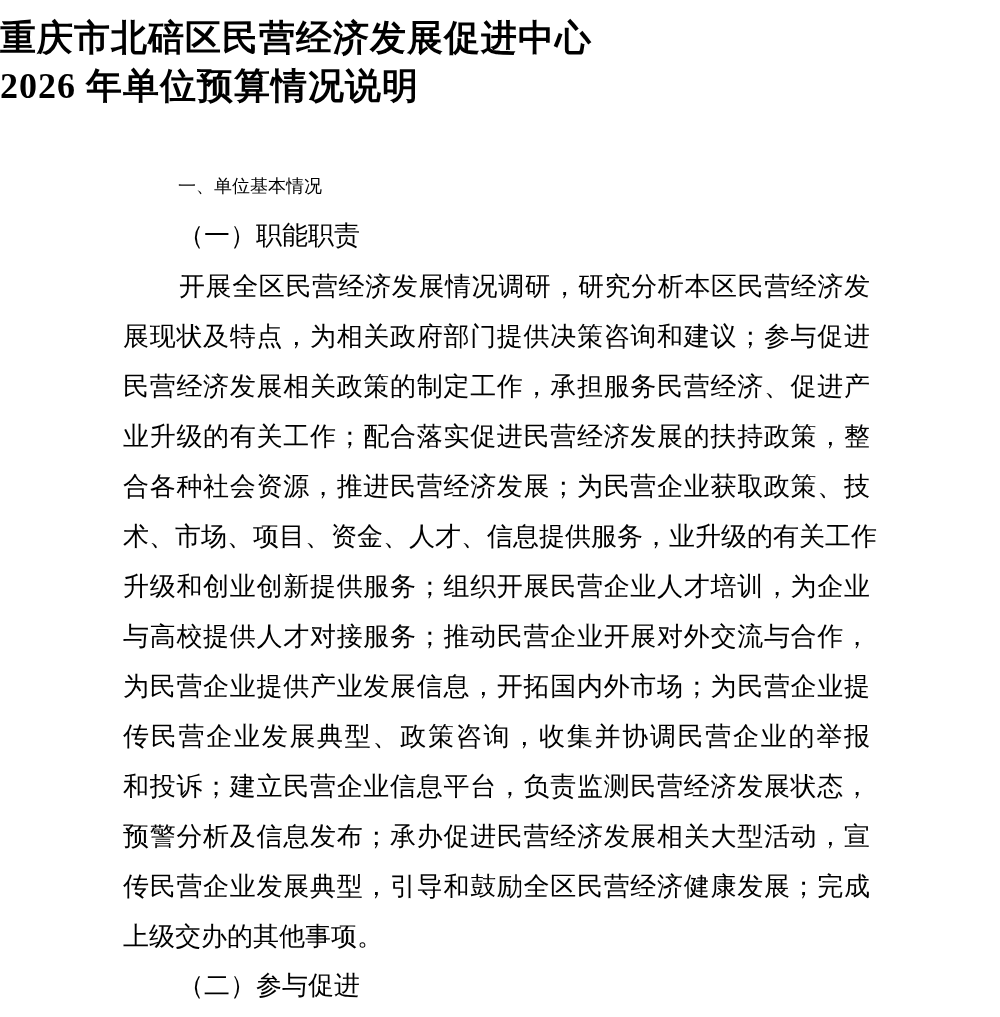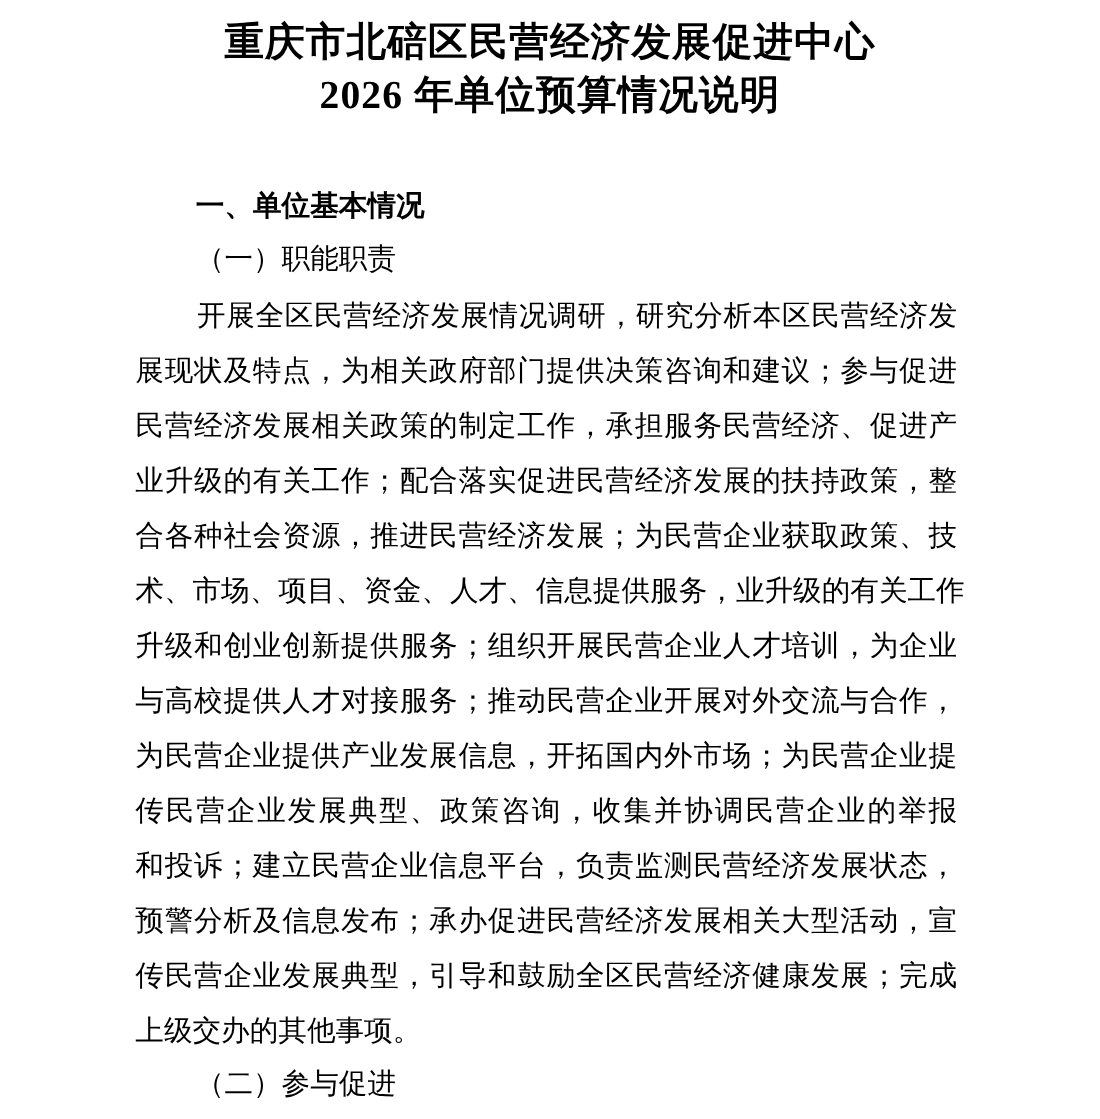--- a/index.html
+++ b/index.html
@@ -7,39 +7,38 @@
   .page {
     position: relative;
     width: 1000px;
     height: 1017px;
     background: #ffffff;
     color: #000000;
     overflow: hidden;
   }
   .title-block {
     padding-top: 14px;
-    text-align: center;
     font-family: "Liberation Serif", "DejaVu Serif", serif;
     font-weight: bold;
     font-size: 36px;
     line-height: 48px;
     letter-spacing: 1px;
   }
   .spacer { height: 51px; }
   .content {
     width: 747px;
     margin-left: 123px;
   }
   .section-heading {
     height: 50px;
     line-height: 50px;
     padding-left: 55px;
     font-family: "Liberation Sans", "DejaVu Sans", sans-serif;
-    font-weight: bold;
-    font-size: 26px;
+    font-weight: normal;
+    font-size: 18px;
   }
   .sub-heading {
     height: 50px;
     line-height: 50px;
     padding-left: 55px;
     font-family: Liberation Serif, serif;
     font-size: 26px;
   }
   .body-line {
     height: 50px;

